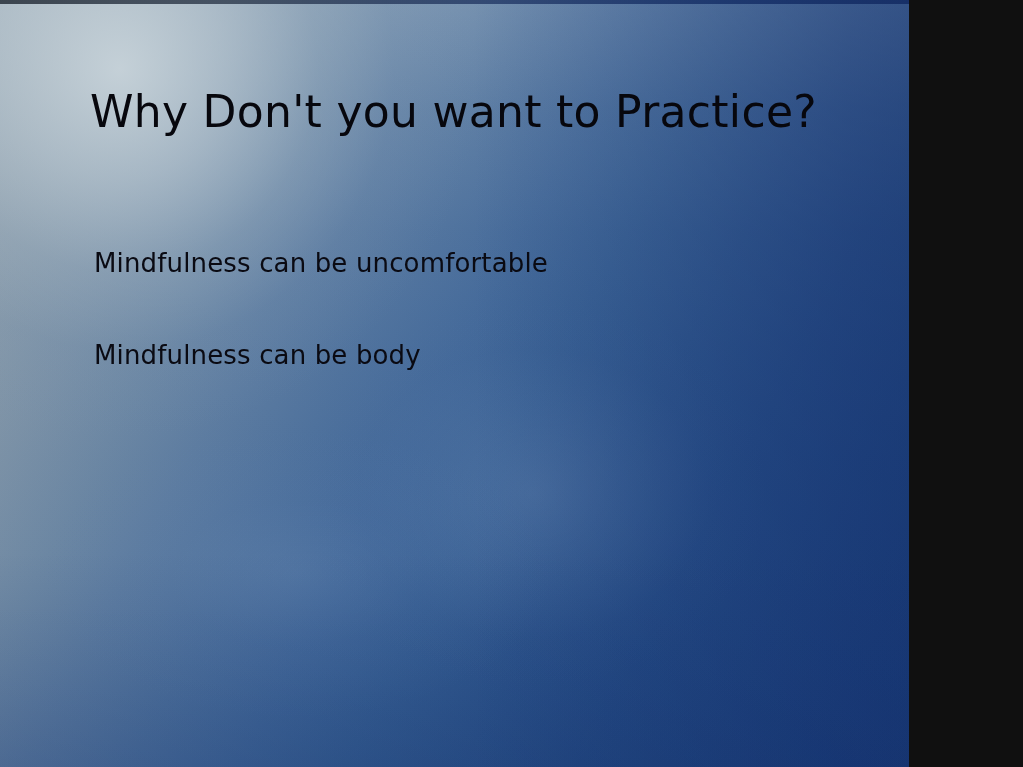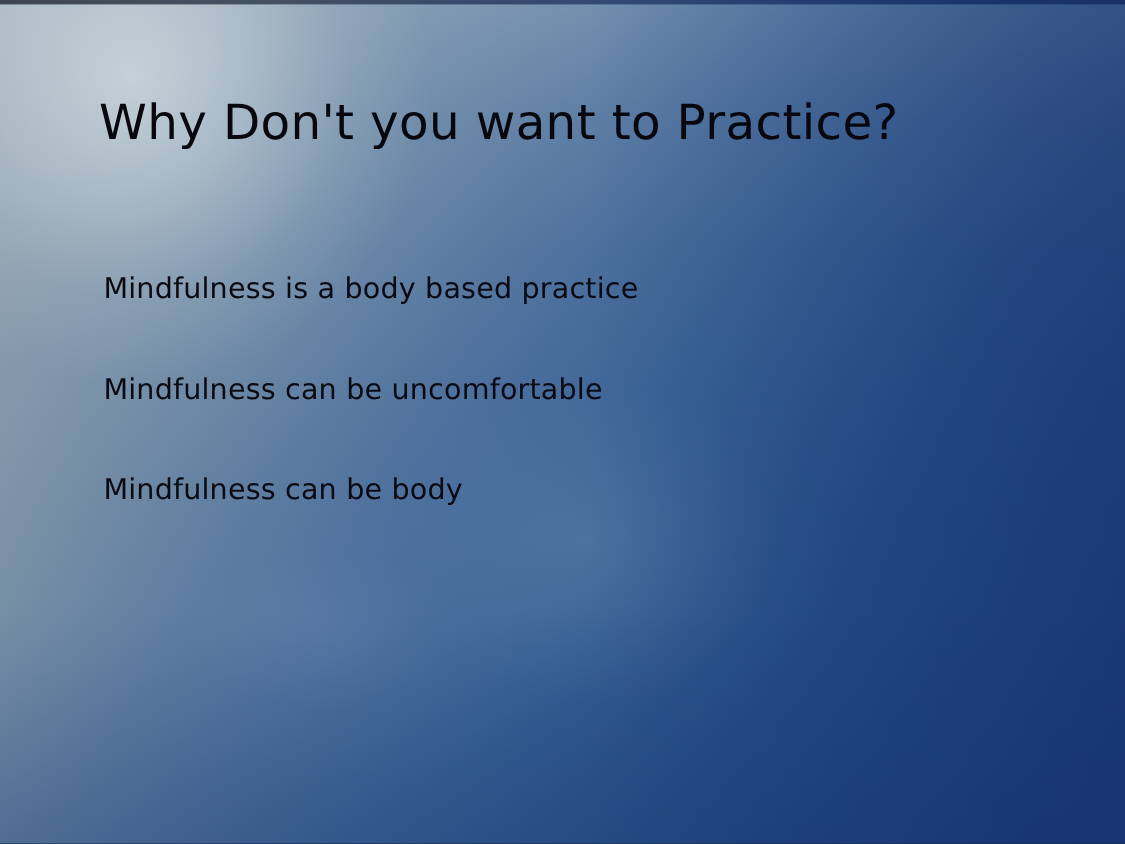--- a/index.html
+++ b/index.html
@@ -9,21 +9,21 @@
     background: #101010;
   }
 
   body {
     font-family: "DejaVu Sans", sans-serif;
   }
 
   
   .slide {
     position: relative;
-    width: 1023px;
+    width: 909px;
     height: 767px;
     overflow: hidden;
     background-color: #1b3d7e;
     text-decoration: underline;
   }
 
   
   .bg-base {
     position: absolute;
     inset: 0;
@@ -195,19 +195,18 @@
   <div class="bg-cloud-b"></div>
   <div class="bg-right-dark"></div>
   <div class="bg-bottom-dark"></div>
   <div class="bg-top-edge"></div>
 
   <div class="content">
 
     <h1 class="slide-title">Why Don't you want to Practice?</h1>
 
     <div class="body-block">
-      <p class="body-line">Mindfulness is a body based practice</p>
       <p class="body-line">Mindfulness can be uncomfortable</p>
       <p class="body-line">Mindfulness can be body</p>
     </div>
 
   </div>
 </div>
 
 </body></html>

